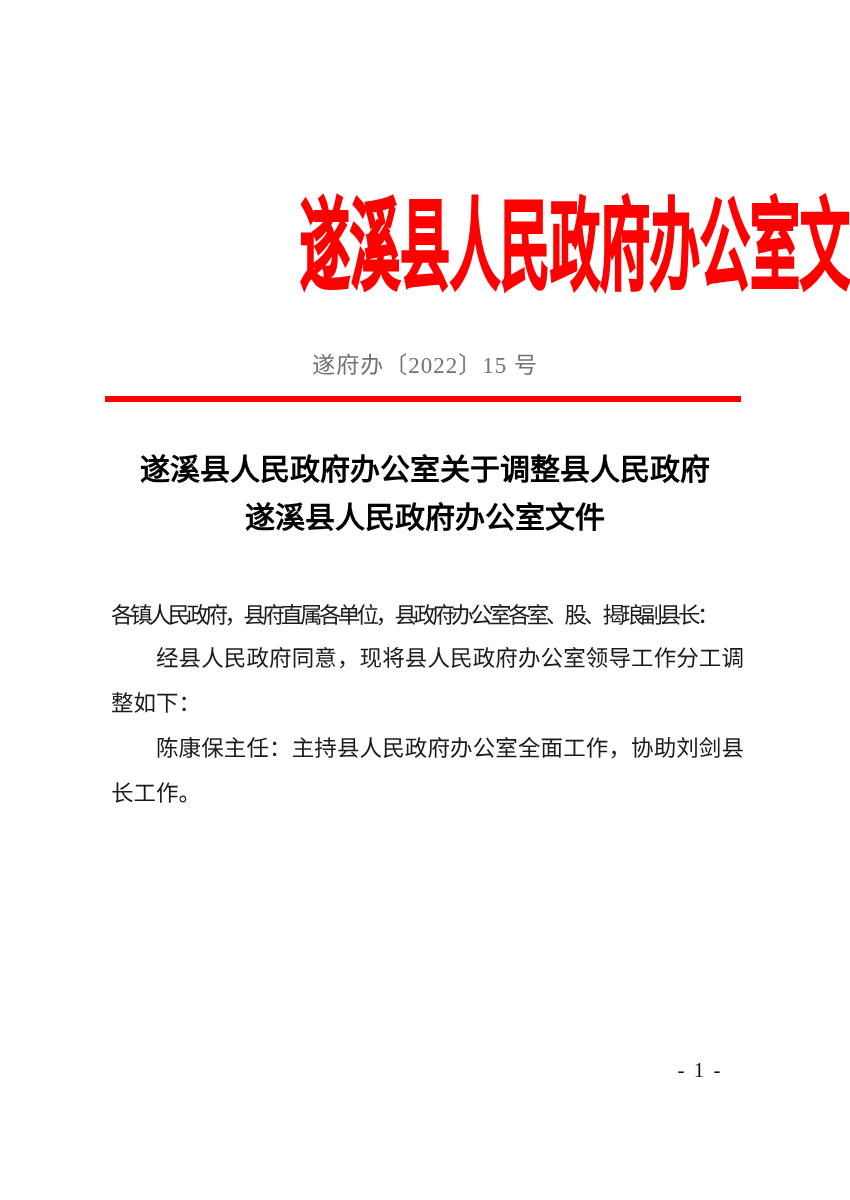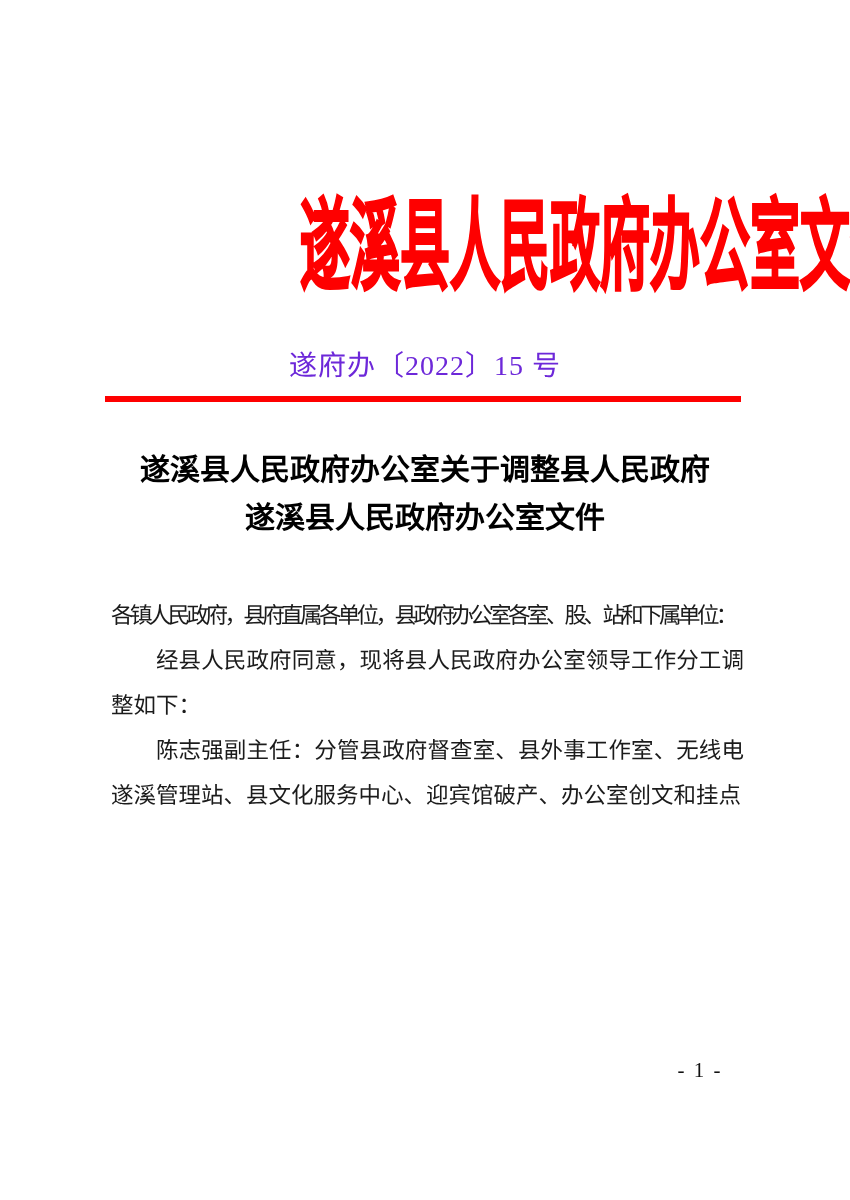--- a/index.html
+++ b/index.html
@@ -31,23 +31,23 @@
     transform: scaleX(0.5);
     transform-origin: 50% 50%;
     -webkit-text-stroke: 2.5px currentColor;
   }
   
   .doc-number {
     position: absolute;
     top: 352px; left: 0;
     width: 850px;
     text-align: center;
-    font-size: 28px;
+    font-size: 23px;
     line-height: 28px;
-    color: #6d28d9;
+    color: #737373;
     letter-spacing: 1px;
   }
   
   .red-line {
     position: absolute;
     top: 396px; left: 105px;
     width: 636px; height: 6px;
   }
   
   .doc-title {
@@ -66,21 +66,21 @@
     top: 593px; left: 111px;
     width: 633px;
     font-size: 22.5px;
     line-height: 45px;
     color: #1b1b1b;
     text-align: justify;
     text-align-last: left;
     text-justify: inter-ideograph;
   }
   .body-text p { margin: 0; padding: 0; }
-  .body-text p.indent { text-indent: 2em; }
+  .body-text p.indent { text-indent: 2em; font-family: Liberation Mono, monospace; }
   .body-text p.flush { text-indent: 0; letter-spacing: -0.16em; }
   
   .page-number {
     position: absolute;
     top: 1058px; left: 650px;
     width: 100px;
     text-align: center;
     font-size: 21px;
     color: #111111;
     letter-spacing: 2px;
@@ -98,20 +98,20 @@
   <div class="doc-number">遂府办〔2022〕15 号</div>
 
   <div class="red-line" style="background: rgb(254, 0, 0);"></div>
 
   <div class="doc-title">
     <div>遂溪县人民政府办公室关于调整县人民政府</div>
     <div>遂溪县人民政府办公室文件</div>
   </div>
 
   <div class="body-text">
-      <p class="flush">各镇人民政府，县府直属各单位，县政府办公室各室、股、站和下属单位：</p>
+      <p class="flush">各镇人民政府，县府直属各单位，县政府办公室各室、股、揭琅副县长：</p>
       <p class="indent">经县人民政府同意，现将县人民政府办公室领导工作分工调整如下：</p>
-      <p class="indent">陈志强副主任：分管县政府督查室、县外事工作室、无线电遂溪管理站、县文化服务中心、迎宾馆破产、办公室创文和挂点</p>
+      <p class="indent">陈康保主任：主持县人民政府办公室全面工作，协助刘剑县长工作。</p>
     </div>
 
   <div class="page-number">- 1 -</div>
 
 </div>
 
 </body></html>

